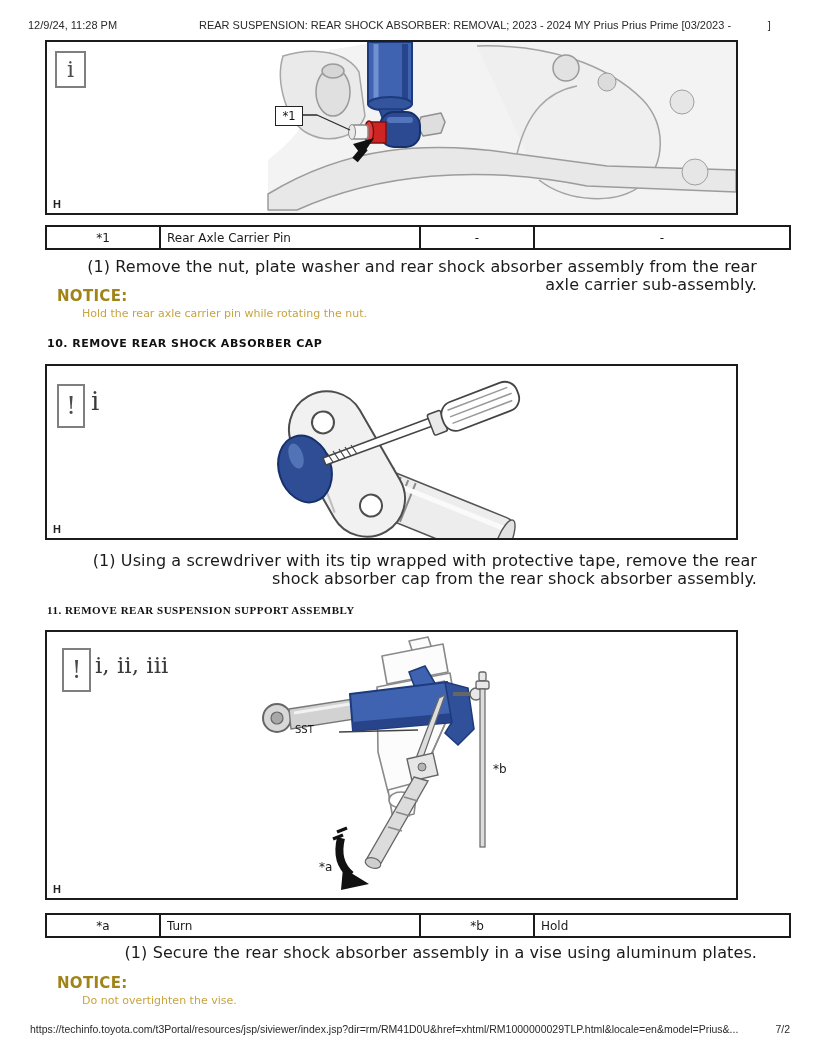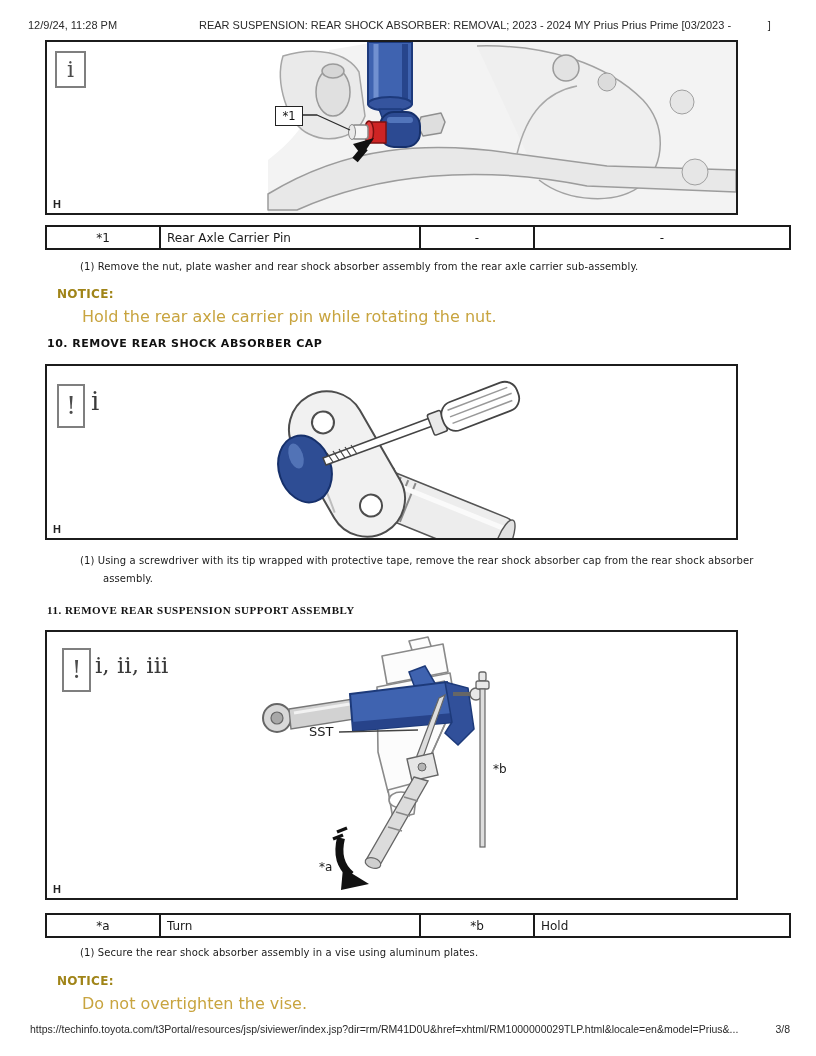--- a/index.html
+++ b/index.html
@@ -34,24 +34,24 @@
                display:flex;align-items:center;justify-content:center;font-size:11.5px;color:#111;}
   
   table.parts{position:absolute;left:45px;width:688px;border-collapse:collapse;table-layout:fixed;}
   #table1{top:225px;} #table2{top:913px;}
   table.parts td{border:2px solid #1a1a1a;font-size:12px;height:19px;padding:1px 6px;
                  font-family:"DejaVu Sans",sans-serif;color:#1a1a1a;overflow:hidden;}
   td.c{text-align:center;}
   .w1{width:100px;} .w2{width:246px;} .w3{width:100px;} .w4{width:242px;}
   
   .step{left:45px;width:712px;box-sizing:border-box;padding-left:58px;text-indent:-23px;
-        font-size:10px;line-height:18px;letter-spacing:.1px;}
+        font-size:16px;line-height:18px;letter-spacing:.1px;text-align:right;}
   #step9-text{top:258px;} #step10-text{top:552px;} #step11-text{top:944px;}
-  .notice-label{left:57px;font-weight:bold;font-size:12px;letter-spacing:.3px;color:#a08418;}
-  .notice-text{left:82px;font-size:16px;color:#c8a43f;}
+  .notice-label{left:57px;font-weight:bold;font-size:15px;letter-spacing:.3px;color:#a08418;}
+  .notice-text{left:82px;font-size:11px;color:#c8a43f;}
   #notice1-label{top:287px;} #notice1-text{top:307px;}
   #notice2-label{top:974px;} #notice2-text{top:994px;}
   .heading{left:47px;font-weight:bold;font-size:11px;letter-spacing:.5px;color:#111;
            font-family:"DejaVu Sans",sans-serif;}
   #h10{top:337px;} #h11{top:604px;font-family:Liberation Serif, serif;}
 </style>
 </head>
 <body>
 
 <div class="abs hdr" id="hdr-date">12/9/24, 11:28 PM</div>
@@ -187,21 +187,21 @@
     <line x1="341" y1="195" x2="355" y2="199" stroke="#888" stroke-width="1.4"></line>
     <ellipse cx="326" cy="231" rx="8" ry="5" fill="#cfcfcf" stroke="#666" stroke-width="1.2" transform="rotate(18 326 231)"></ellipse>
     <line x1="292" y1="100" x2="371" y2="98" stroke="#444" stroke-width="1.4"></line>
     <path d="M294,206 Q288,230 304,243" fill="none" stroke="#111" stroke-width="8"></path>
     <polygon points="322,252 296,236 294,258" fill="#111"></polygon>
     <line x1="290" y1="200" x2="300" y2="196" stroke="#111" stroke-width="3.5"></line>
     <line x1="286" y1="207" x2="296" y2="203" stroke="#111" stroke-width="3.5"></line>
   </svg>
   <div class="iconbox" id="fig3-warn">!</div>
   <span class="inforef" id="fig3-inforef">i, ii, iii</span>
-  <span class="callout" style="left:262px;top:92px;font-size:13px;">SST</span>
+  <span class="callout" style="left:248px;top:92px;font-size:10px;">SST</span>
   <span class="callout" style="left:446px;top:130px;">*b</span>
   <span class="callout" style="left:272px;top:228px;">*a</span>
   <span class="corner">H</span>
 </div>
 
 <table class="parts" id="table2">
   <tbody>
       <tr>
     <td class="c w1">*a</td>
     <td class="w2">Turn</td>
@@ -209,13 +209,13 @@
     <td class="w4">Hold</td>
   </tr>
 </tbody>
   </table>
 
 <div class="abs step" id="step11-text">(1) Secure the rear shock absorber assembly in a vise using aluminum plates.</div>
 <div class="abs notice-label" id="notice2-label">NOTICE:</div>
 <div class="abs notice-text" id="notice2-text">Do not overtighten the vise.</div>
 
 <div class="abs ftr" id="ftr-url">https://techinfo.toyota.com/t3Portal/resources/jsp/siviewer/index.jsp?dir=rm/RM41D0U&amp;href=xhtml/RM1000000029TLP.html&amp;locale=en&amp;model=Prius&amp;...</div>
-<div class="abs ftr" id="ftr-page">3/8</div>
+<div class="abs ftr" id="ftr-page">7/2</div>
 
 </body></html>

